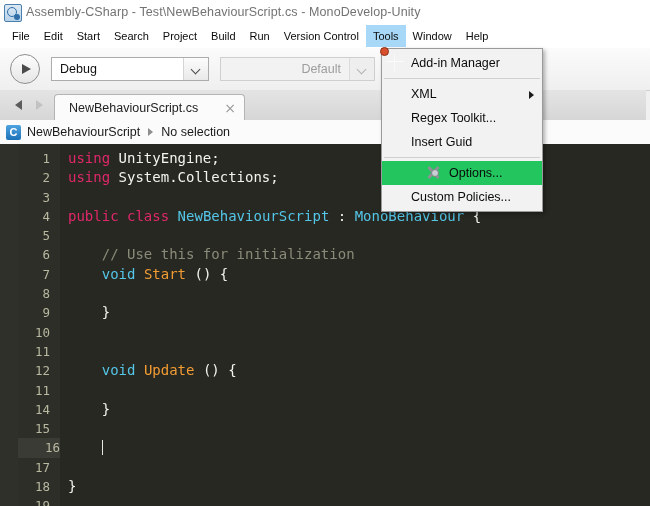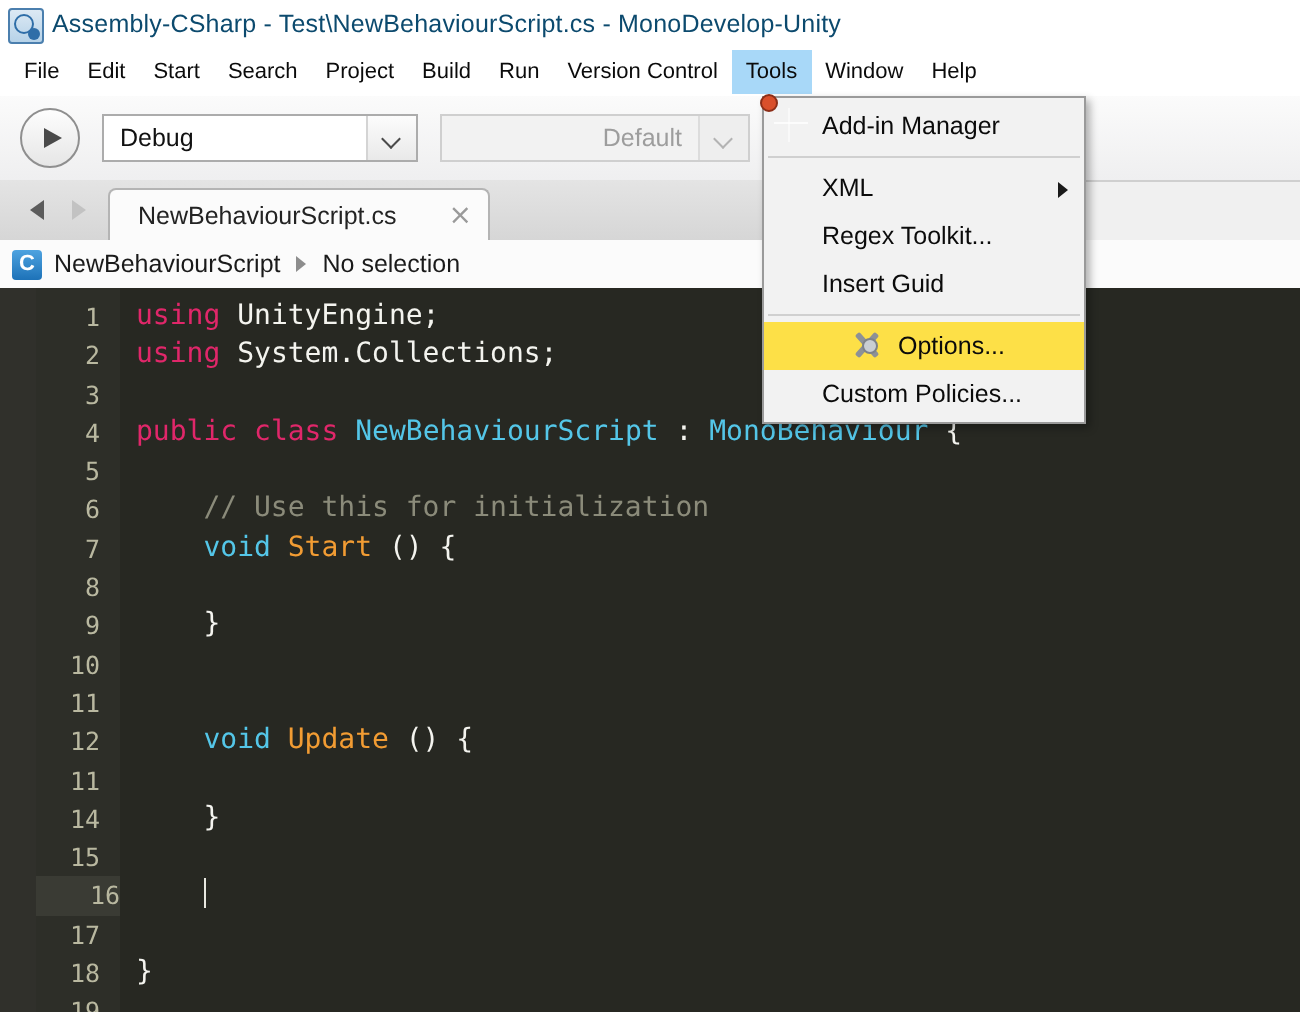--- a/index.html
+++ b/index.html
@@ -14,21 +14,21 @@
   
   .titlebar{
     position:absolute;left:0;top:0;width:650px;height:24px;
     background:#ffffff;display:flex;align-items:center;
   }
   .title-icon{
     width:16px;height:16px;margin-left:4px;margin-right:6px;
     position:relative;flex:none;
   }
   .title-text{
-    font-size:12.5px;color:#0c4a6e;white-space:nowrap;letter-spacing:0.1px;
+    font-size:12.5px;color:#737373;white-space:nowrap;letter-spacing:0.1px;
   }
 
   
   .menubar{
     position:absolute;left:0;top:24px;width:650px;height:24px;
     background:#ffffff;display:flex;align-items:center;
   }
   .menu-item{
     font-size:11px;color:#0b0b0b;padding:3px 7px;white-space:nowrap;
     line-height:16px;
@@ -78,21 +78,21 @@
     transform:rotate(45deg);
   }
   .combo.w1{width:158px;}
   .combo.w2{width:155px;background:#f2f2f2;border-color:#cfcfcf;}
   .combo.w2 .val{color:#9d9d9d;text-align:right;}
   .combo.w2 .arrowbox{background:#eee;border-left-color:#dcdcdc;}
   .combo.w2 .chev:before{border-color:#b3b3b3;}
 
   
   .tabstrip{
-    position:absolute;left:0;top:90px;width:542px;height:30px;
+    position:absolute;left:0;top:90px;width:646px;height:30px;
     background:linear-gradient(#e4e4e4,#d6d6d6);
     border-bottom:1px solid #b9b9b9;
     display:flex;align-items:flex-end;
   }
   .navarrows{display:flex;align-items:center;height:30px;padding:0 2px 0 8px;}
   .nav-tri{width:0;height:0;margin:0 7px;}
   .nav-tri.back{
     border-right:7px solid #5c5c5c;
     border-top:5px solid transparent;border-bottom:5px solid transparent;
   }
@@ -180,21 +180,21 @@
     position:absolute;left:381px;top:48px;width:162px;
     background:#f2f2f2;border:1px solid #9a9a9a;
     box-shadow:2px 2px 4px rgba(0,0,0,0.30);
     padding:2px 0 2px 0;box-sizing:border-box;
     z-index:20;
   }
   .dd-item{
     height:24px;display:flex;align-items:center;
     font-size:12.5px;color:#0b0b0b;padding-left:6px;position:relative;
   }
-  .dd-item.sel{background:#fde047;padding-left:44px;}
+  .dd-item.sel{background:#22c55e;padding-left:44px;}
   .dd-icon{width:17px;height:17px;margin-right:6px;flex:none;position:relative;}
   .dd-noicon{width:17px;margin-right:6px;flex:none;}
   .dd-label{white-space:nowrap;}
   .dd-sep{height:1px;background:#d0d0d0;margin:3px 2px;}
   .dd-sub{
     position:absolute;right:8px;top:9px;width:0;height:0;
     border-left:5px solid #1a1a1a;
     border-top:4px solid transparent;border-bottom:4px solid transparent;
   }
   

